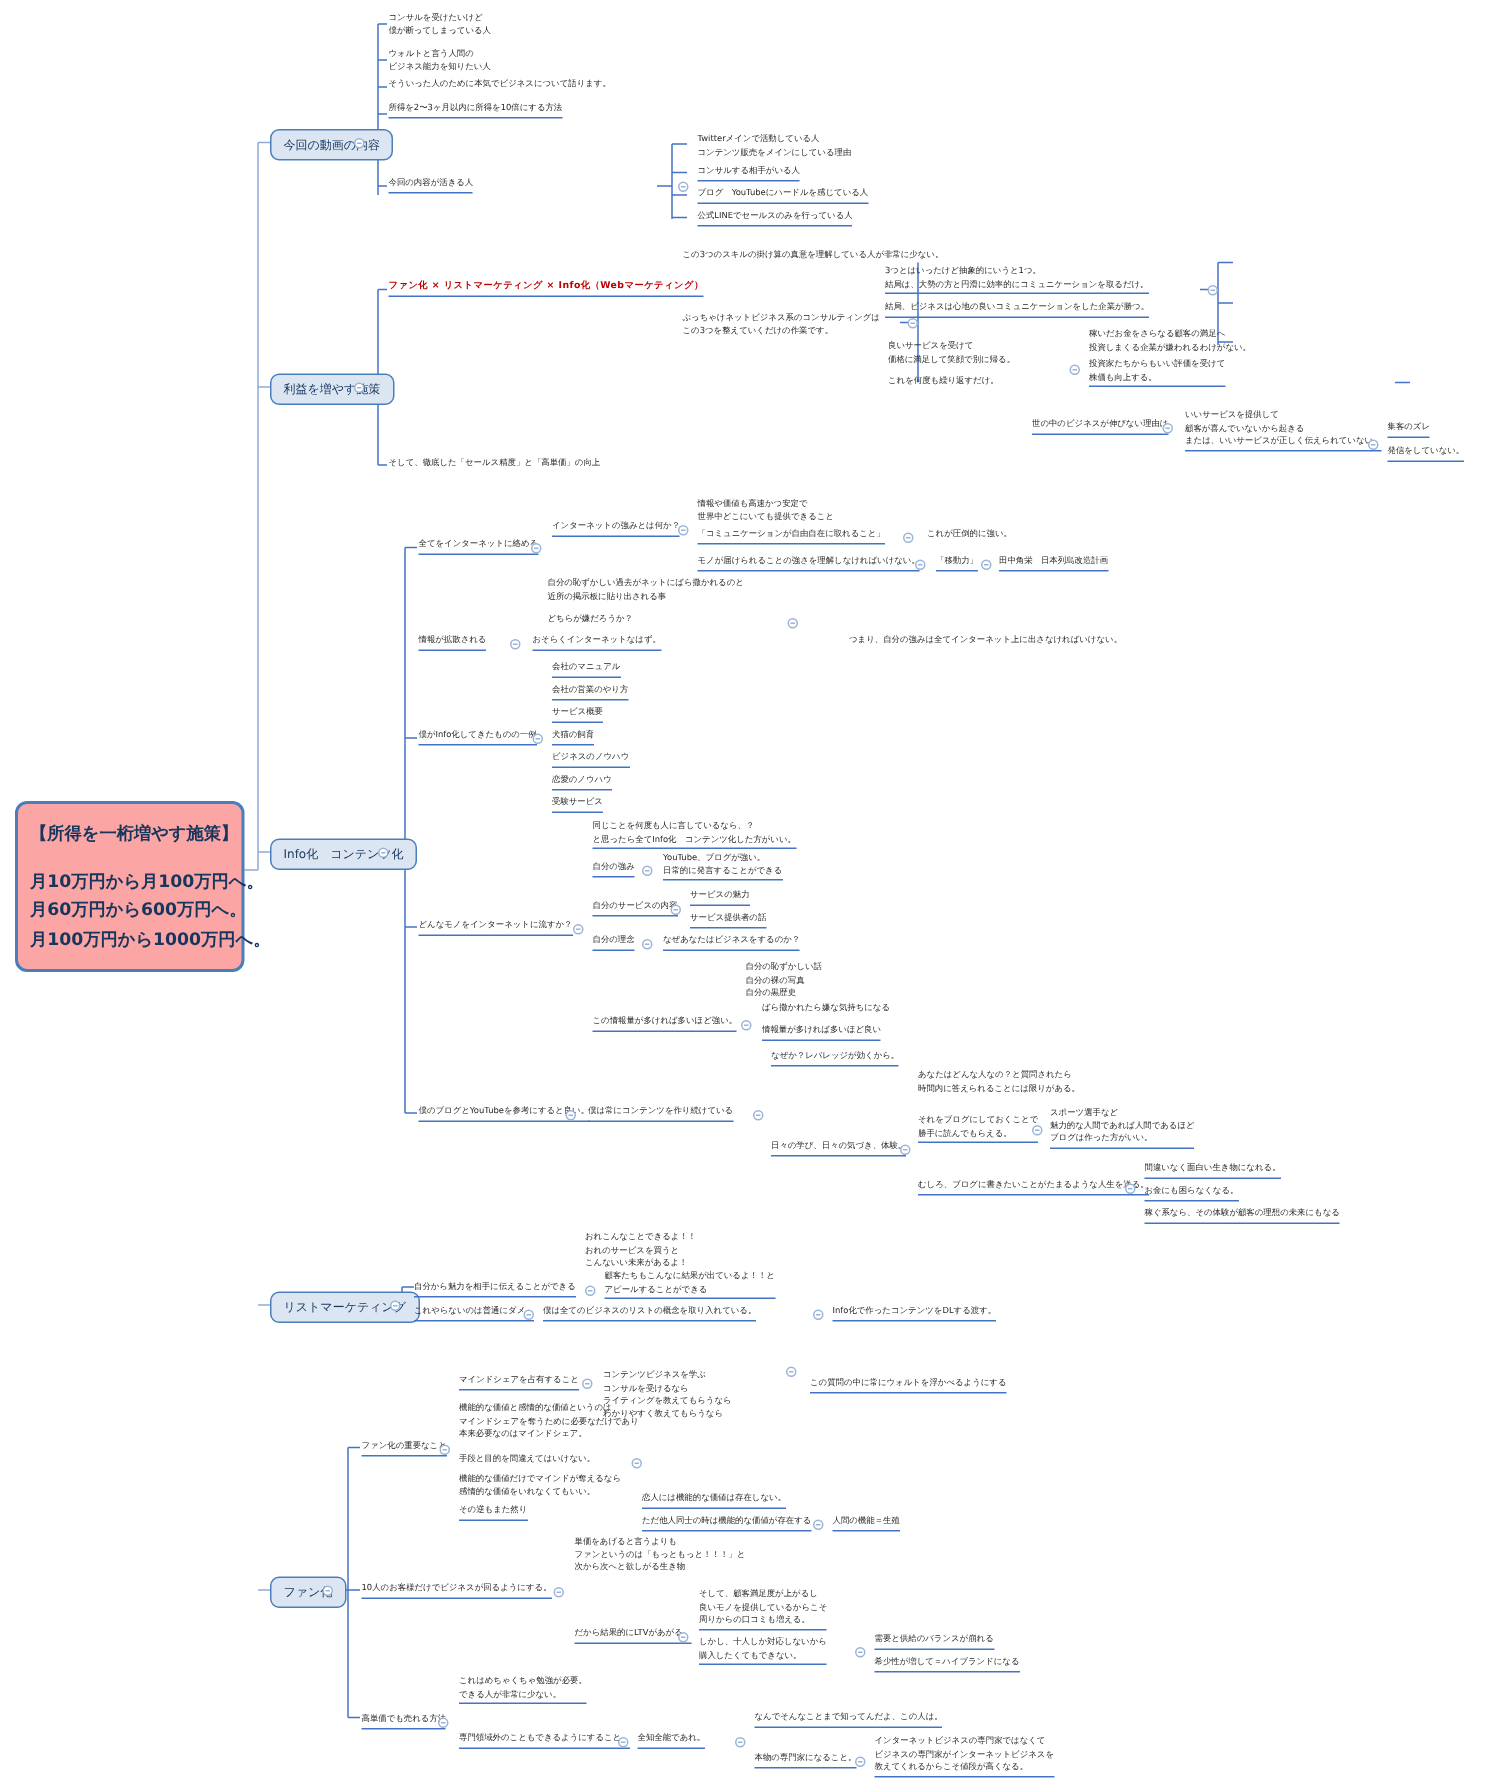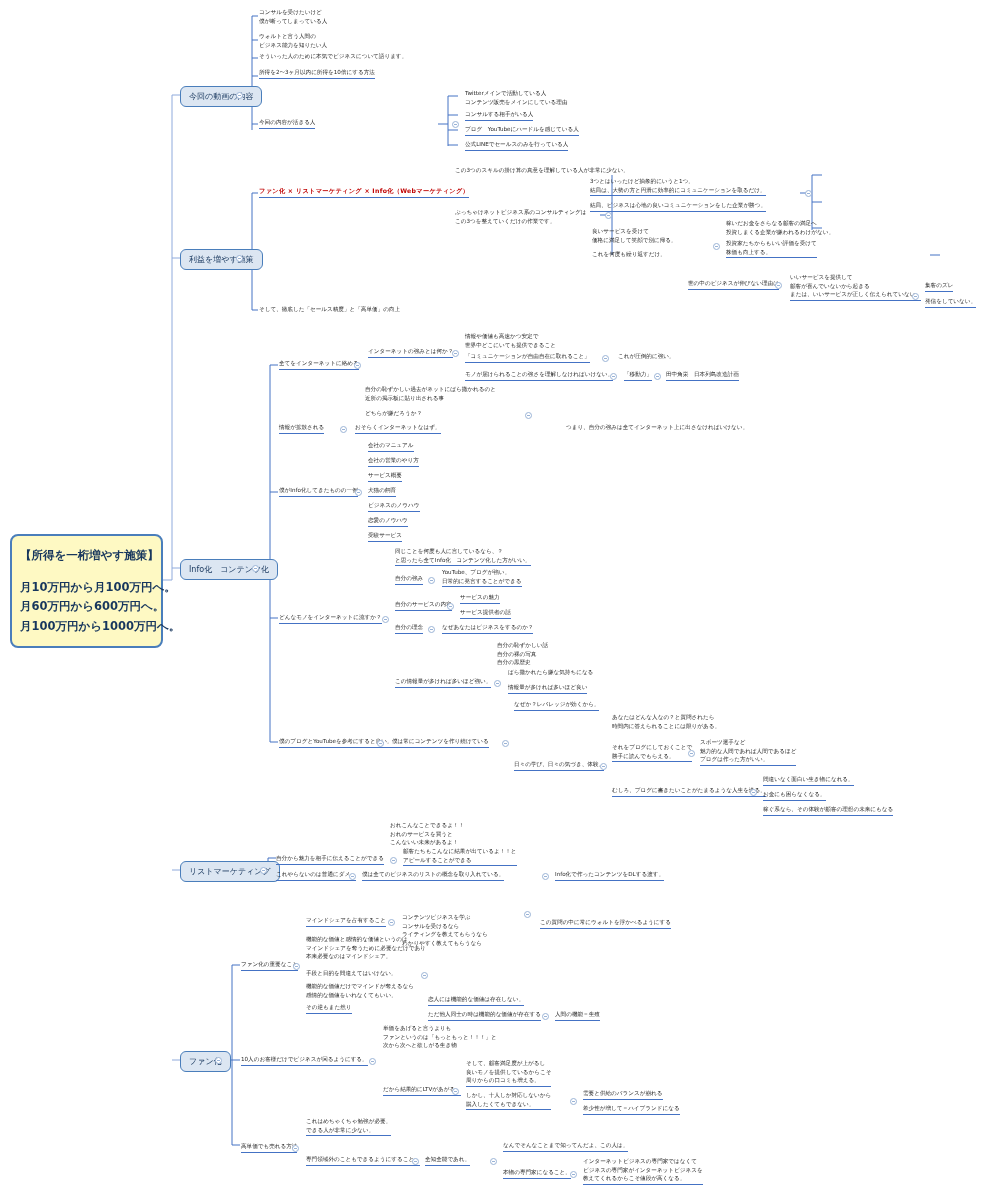--- a/index.html
+++ b/index.html
@@ -11,21 +11,21 @@
   }
   #canvas{position:absolute;left:0;top:0;width:991px;height:1191px;}
   svg#wires{position:absolute;left:0;top:0;width:991px;height:1191px;pointer-events:none;}
 
   
   .node{position:absolute;box-sizing:border-box;}
 
   .root{
     border:2px solid #4a7ebb;
     border-radius:8px;
-    background:#fef9c3;
+    background:#fca5a5;
     text-align:center;
     font-weight:bold;
     color:#17365d;
     padding:10px 8px;
     line-height:1.7;
     font-size:11.5px;
   }
   .root .rl{display:block;white-space:nowrap;}
   .root .rl.gap{margin-top:12px;}
 

